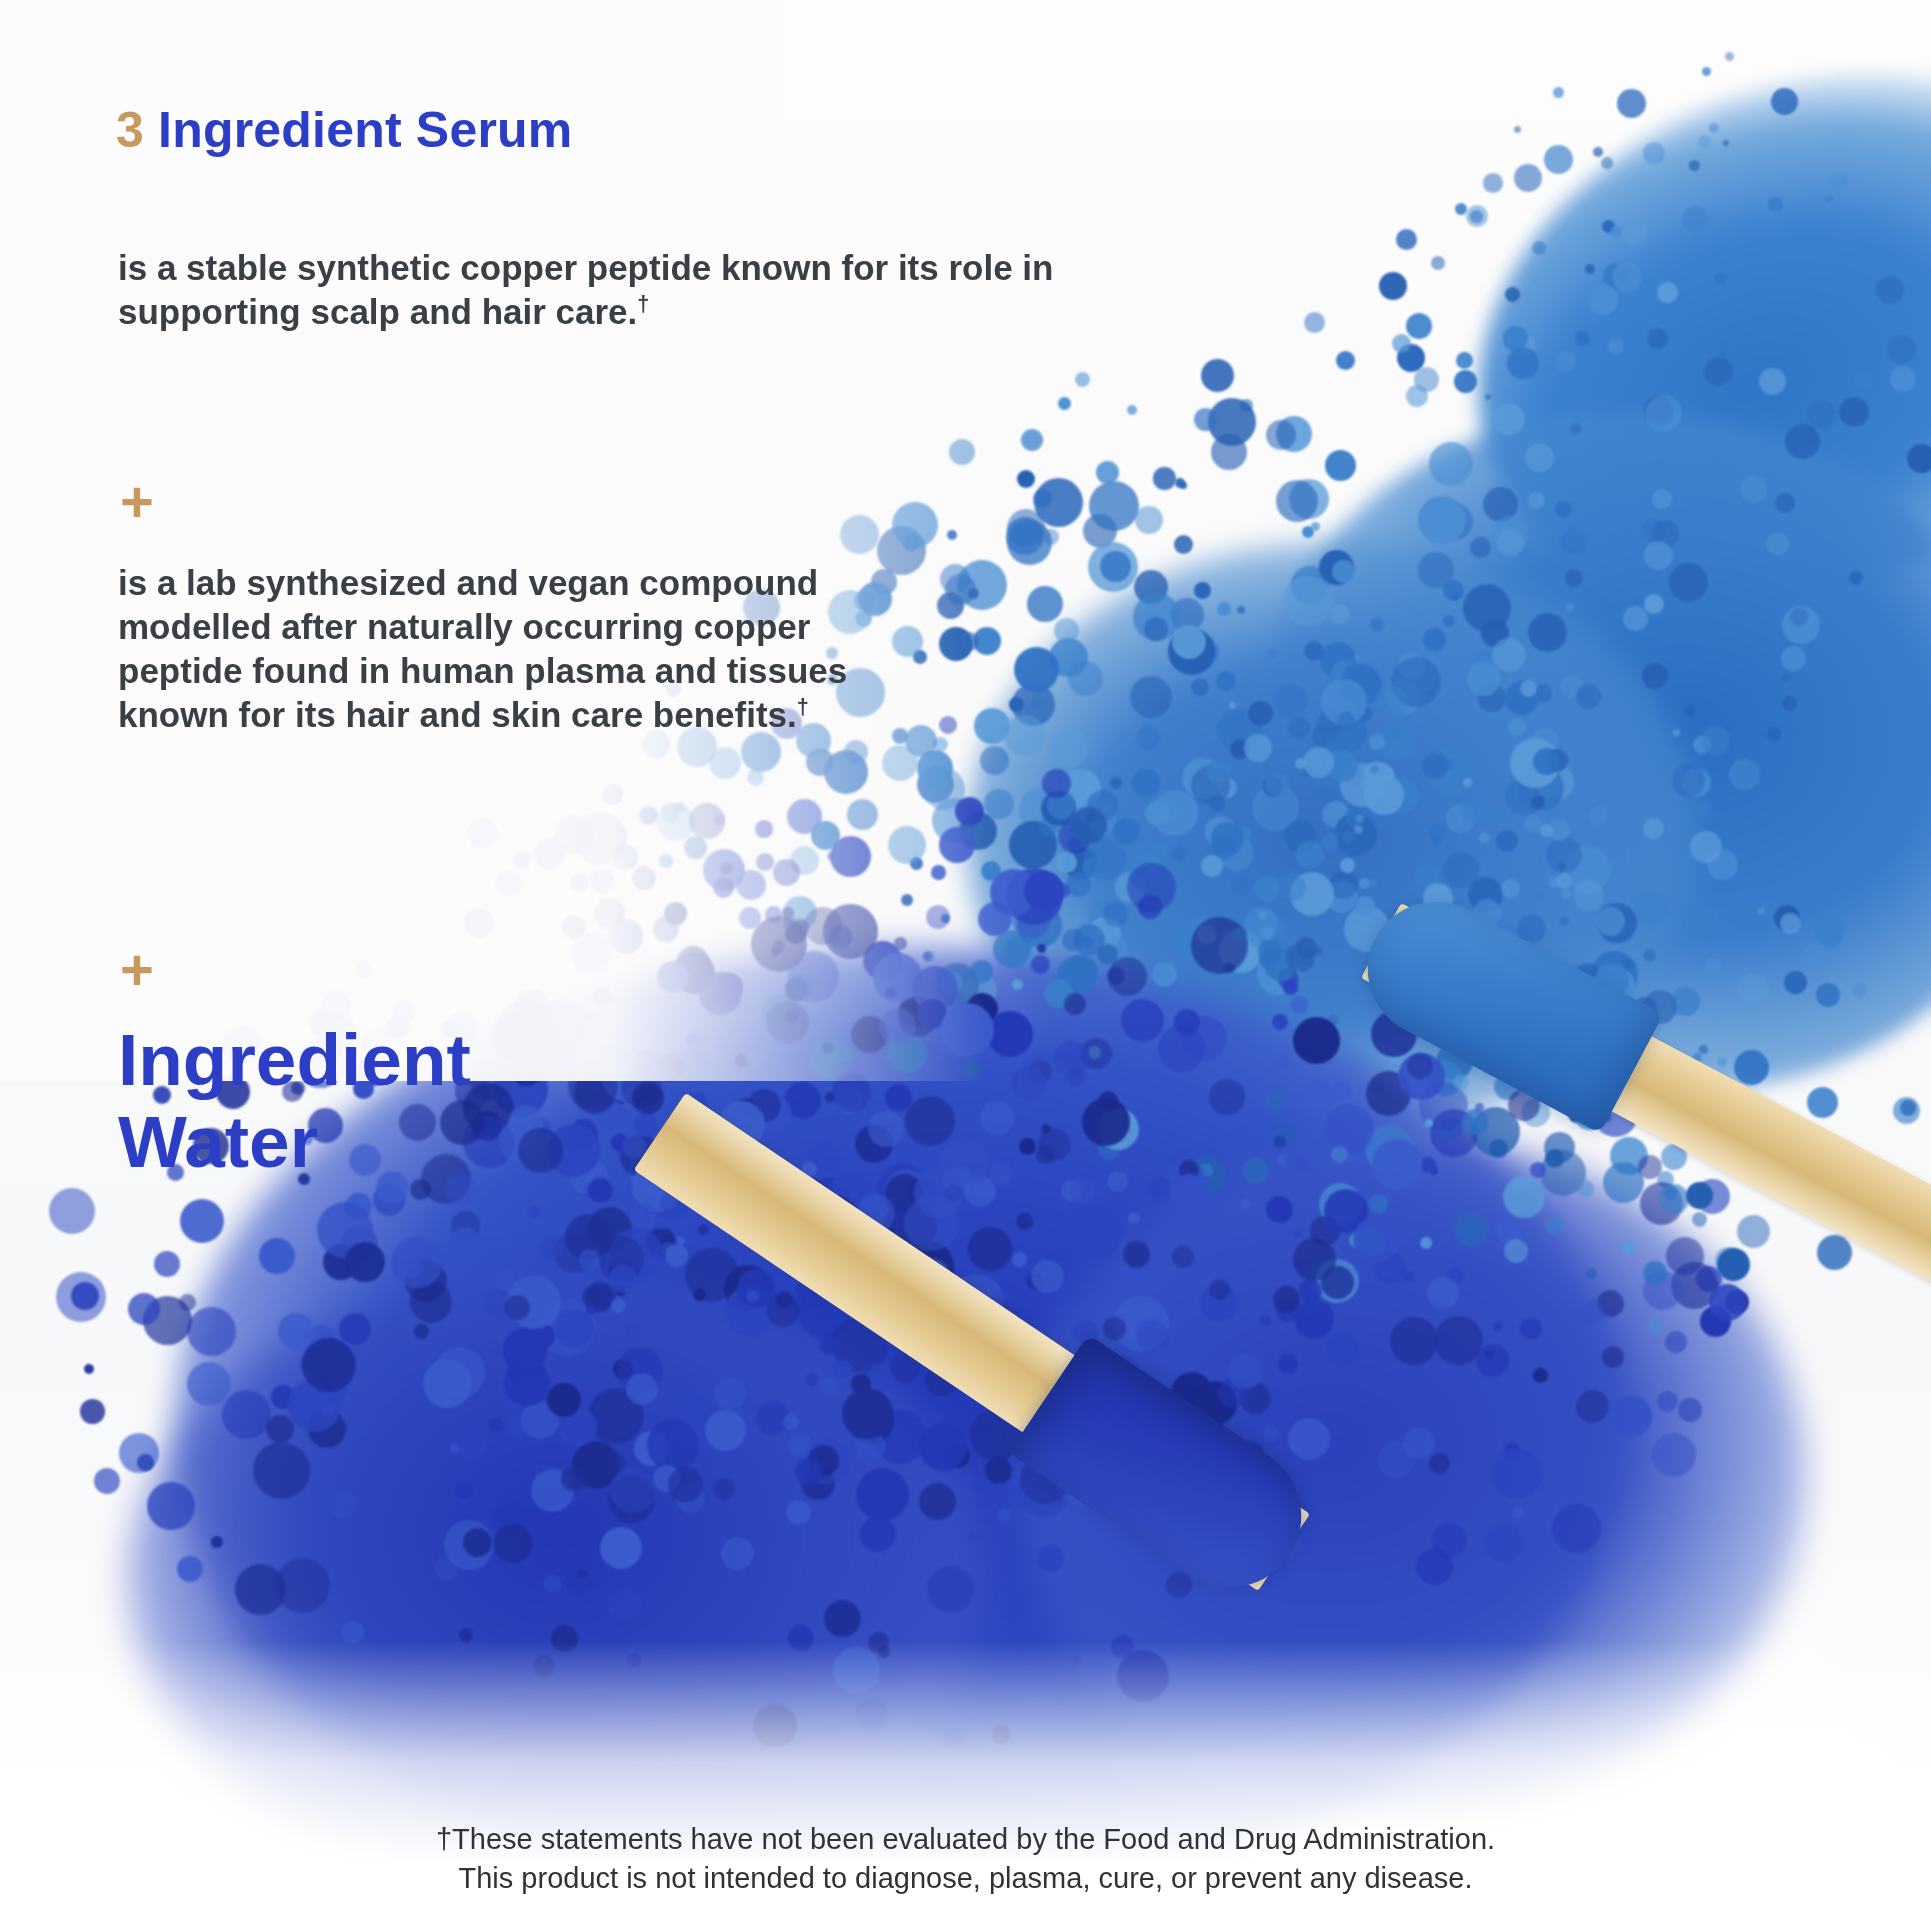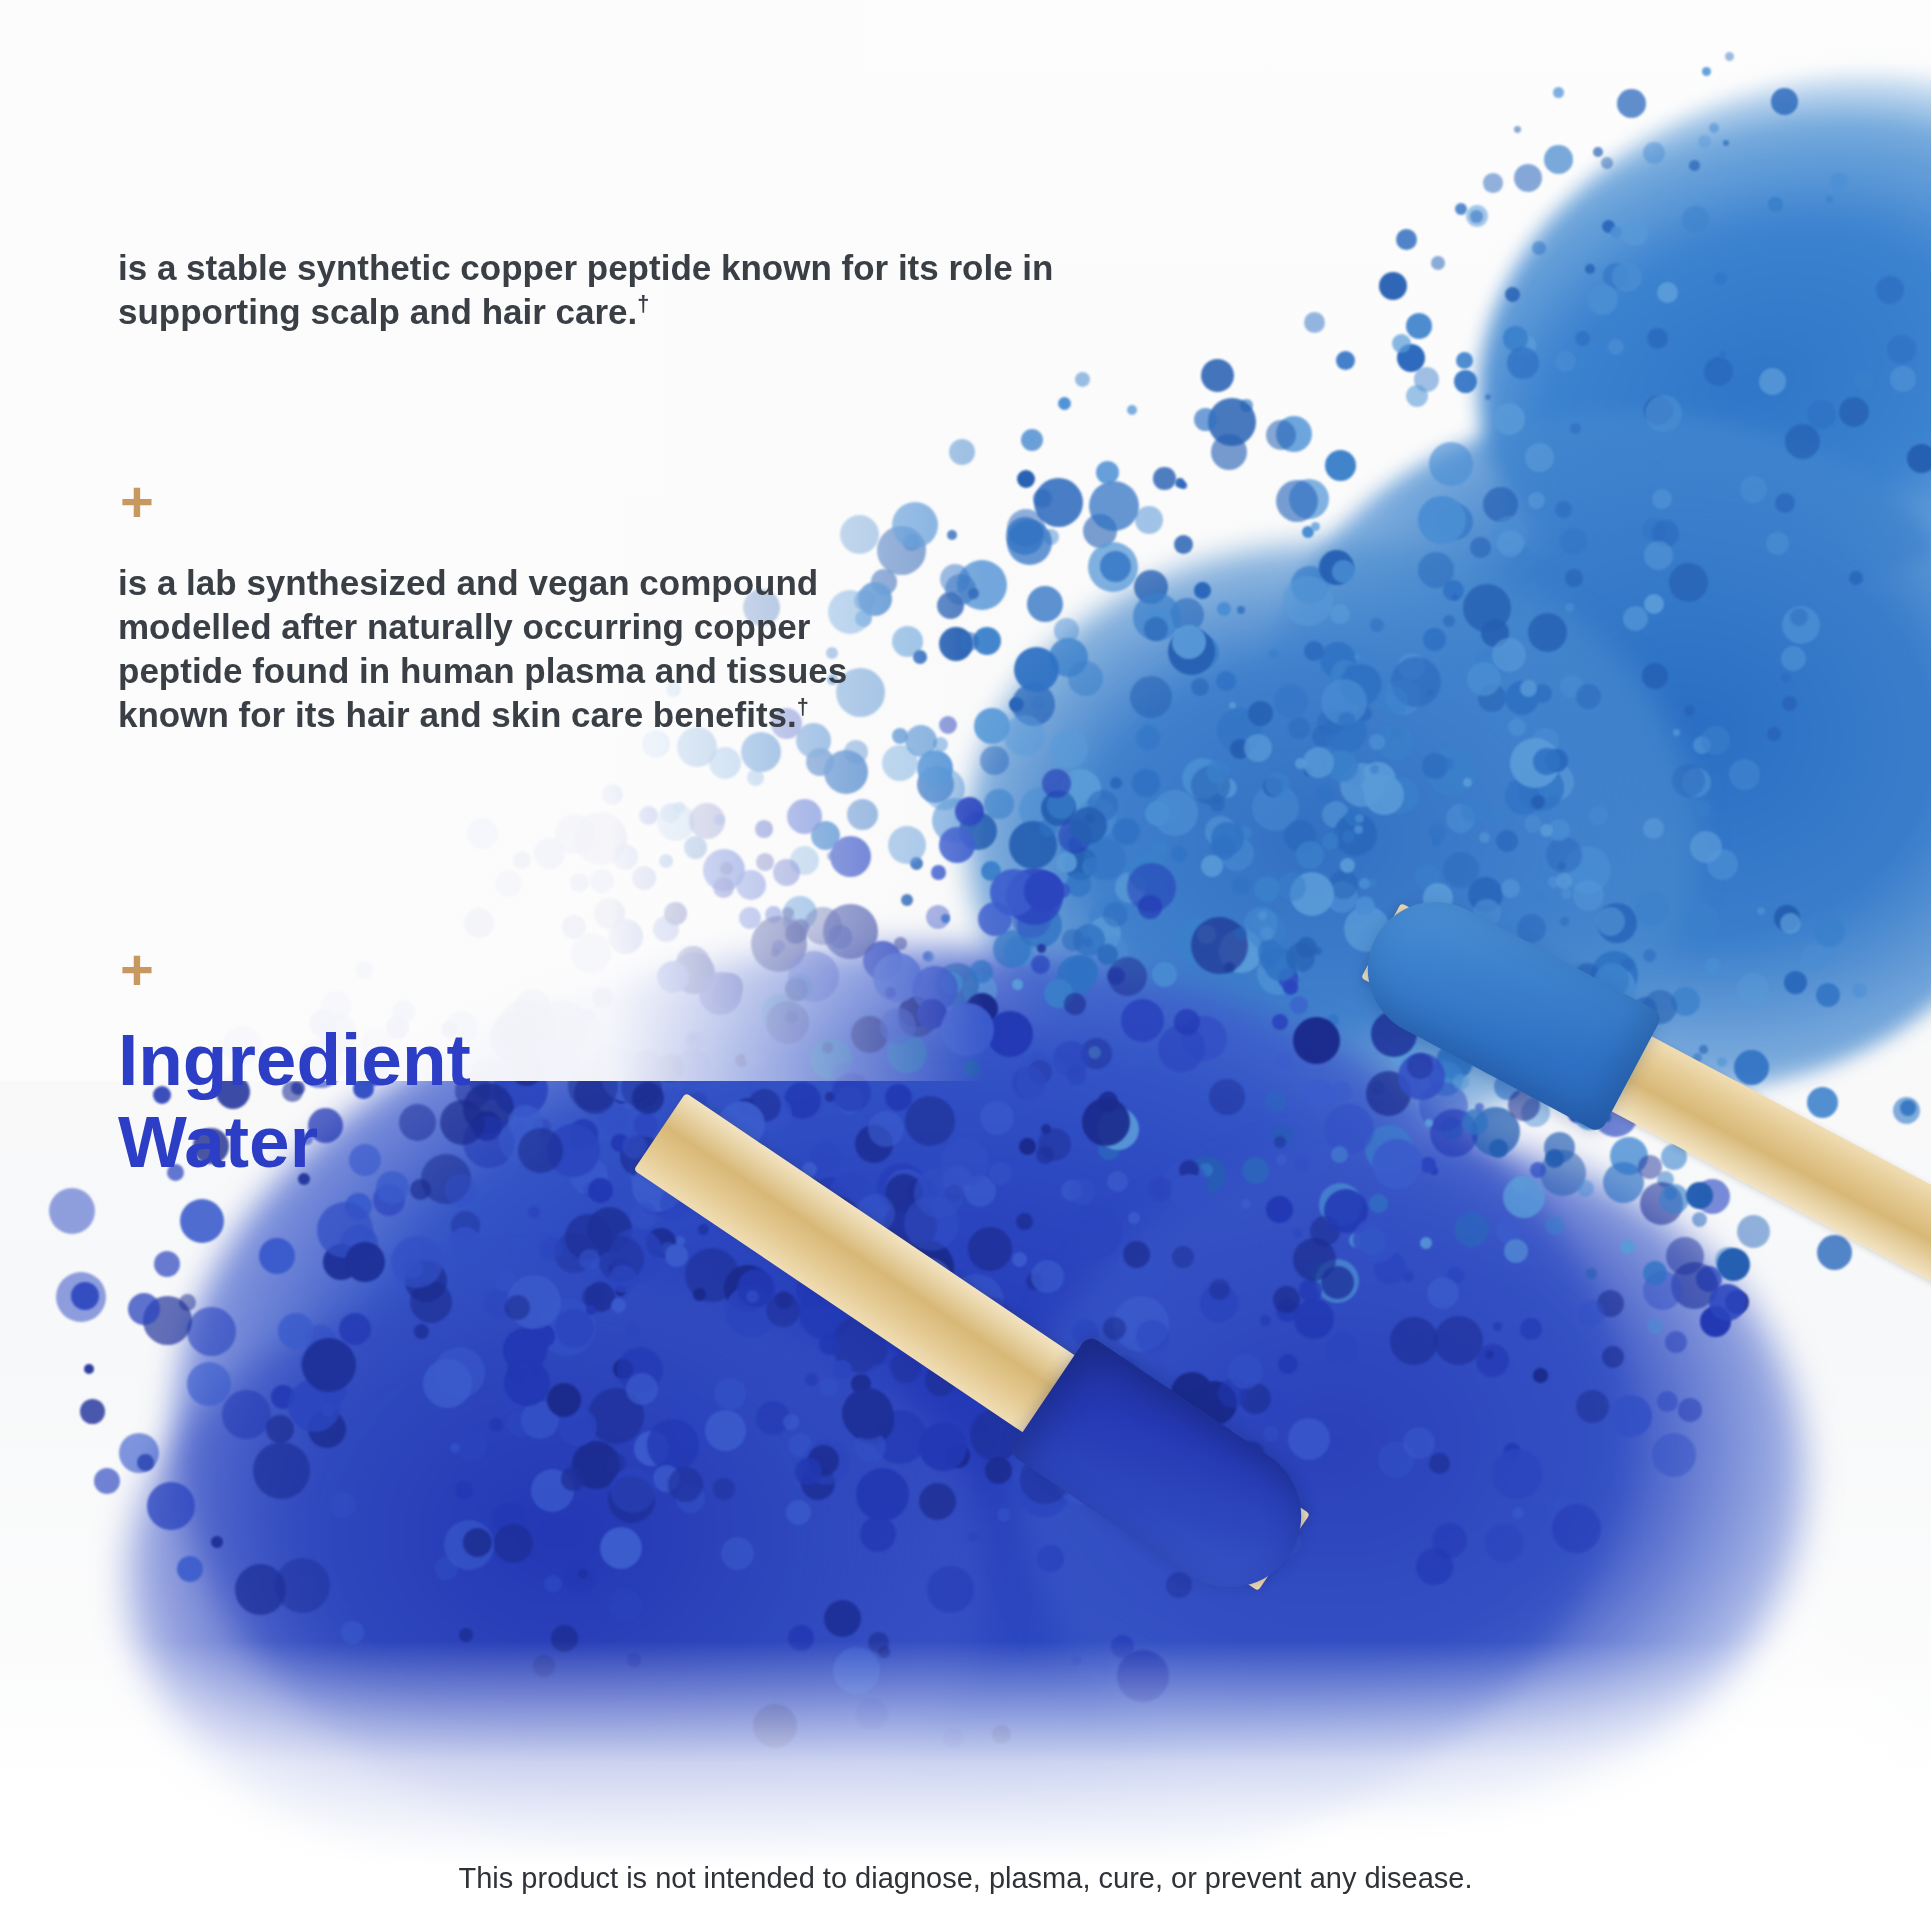--- a/index.html
+++ b/index.html
@@ -1402,36 +1402,40 @@
       <div class="wood"></div>
       <div class="tip tip-lower"></div>
     </div>
 
     <div class="left-wash"></div>
     <div class="bottom-fade"></div>
   </div>
 
   <div class="content">
 
+    <div class="eyebrow">
+      <span class="num">3</span><span> Ingredient Serum</span>
+    </div>
 
     <div class="block" style="top:232px;">
       <div class="ingredient-desc" style="margin-top:13.5px;"><span>is a stable synthetic copper peptide known for its role in supporting scalp and hair care.</span><sup class="dagger">†</sup></div>
     </div>
 
     <div class="plus" style="top:473px;">+</div>
 
     <div class="block" style="top:536px;">
       <div class="ingredient-desc desc-ghk" style="margin-top:25px;"><span>is a lab synthesized and vegan compound modelled after naturally occurring copper peptide found in human plasma and tissues known for its hair and skin care benefits.</span><sup class="dagger">†</sup></div>
     </div>
 
     <div class="plus" style="top:941px;">+</div>
 
     <div class="block" style="top:1019px; width:444px;">
       <div class="ingredient-name name-water">Ingredient Water</div>
     </div>
 
     <div class="footer">
+      <span class="line">†These statements have not been evaluated by the Food and Drug Administration.</span>
       <span class="line">This product is not intended to diagnose, plasma, cure, or prevent any disease.</span>
     </div>
 
   </div>
 </div>
 
 
 </body></html>

